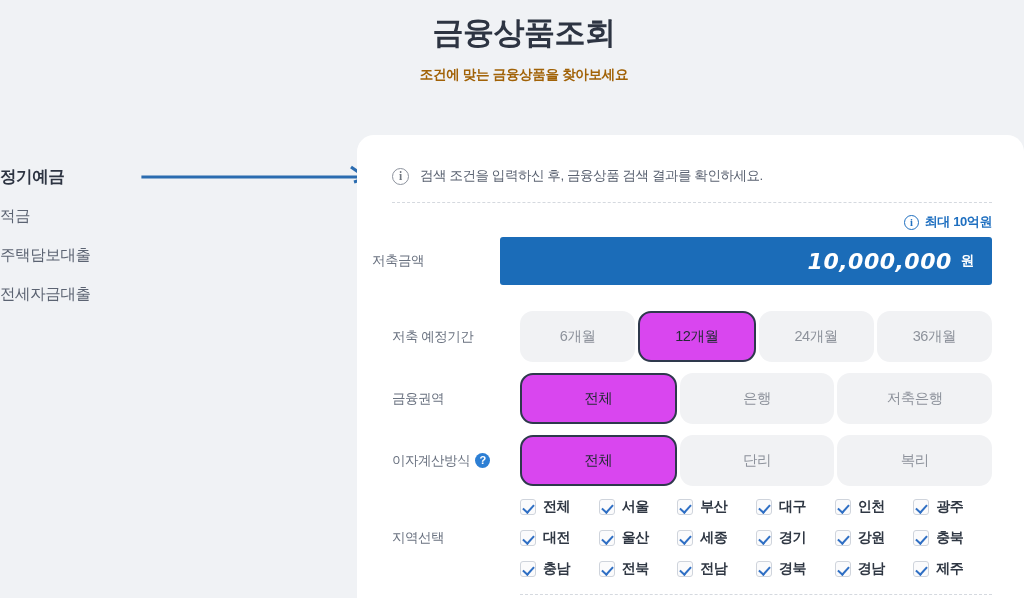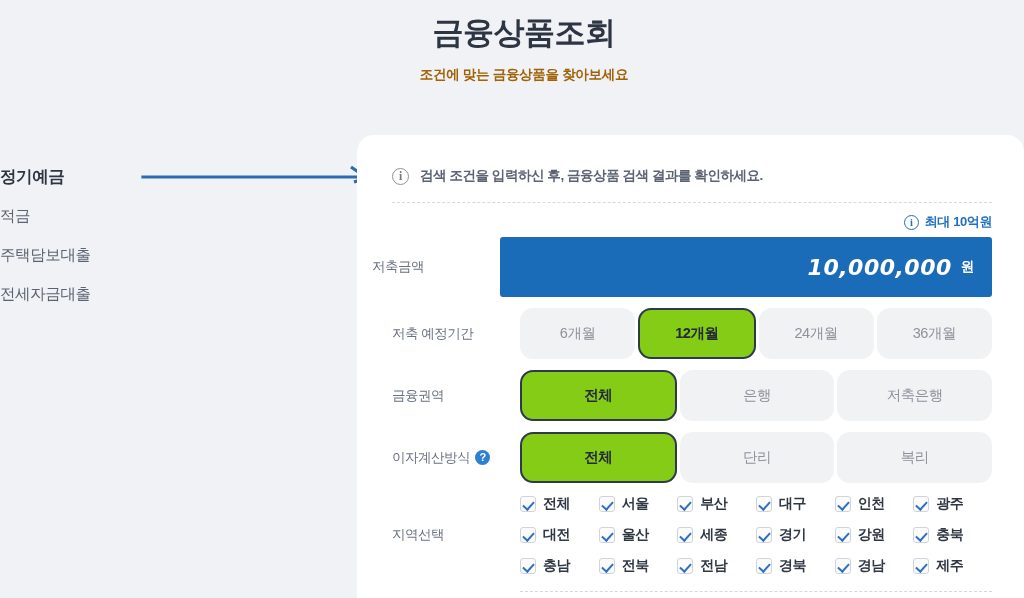--- a/index.html
+++ b/index.html
@@ -99,21 +99,21 @@
     border: 1.3px solid #8d939e;
     color: #70767f;
     font-size: 11.5px;
     font-weight: bold;
     line-height: 15px;
     text-align: center;
     font-family: "Liberation Serif", serif;
   }
   .info-text {
     font-size: 13.5px;
-    font-weight: bold;
+    font-weight: normal;
     color: #5b6372;
     letter-spacing: -0.45px;
   }
 
   .divider-dashed {
     margin: 17px 32px 0 35px;
     border-top: 1px dashed #d5d9df;
     height: 0;
   }
   .divider-dashed.indented {
@@ -175,27 +175,27 @@
     color: #ffffff;
     font-size: 11px;
     font-weight: bold;
     line-height: 15px;
     text-align: center;
     cursor: pointer;
     font-family: "Liberation Sans", sans-serif;
   }
 
   
-  .row-amount { margin-bottom: 11px; padding-left: 15px; }
+  .row-amount { margin-bottom: 26px; padding-left: 15px; }
   .amount-input {
     display: flex;
     align-items: center;
     justify-content: flex-end;
     gap: 9px;
-    height: 60px;
+    height: 48px;
     background: #1b6cb8;
     border-radius: 3px;
     padding-right: 18px;
     cursor: text;
   }
   .amount-value {
     font-size: 22px;
     font-weight: bold;
     font-style: italic;
     color: #ffffff;
@@ -224,24 +224,24 @@
     font-size: 14.5px;
     color: #8d929b;
     letter-spacing: -0.5px;
     display: flex;
     align-items: center;
     justify-content: center;
     cursor: pointer;
     font-family: "Liberation Sans", sans-serif;
   }
   .segment.selected {
-    background: #84cc16;
+    background: #d946ef;
     border: 2.2px solid #2e394c;
     color: #252b36;
-    font-weight: bold;
+    font-weight: normal;
   }
 
   
   .row-region { margin-top: 12px; }
   .region-grid {
     display: grid;
     grid-template-columns: repeat(6, 1fr);
     row-gap: 13px;
     column-gap: 0;
   }

